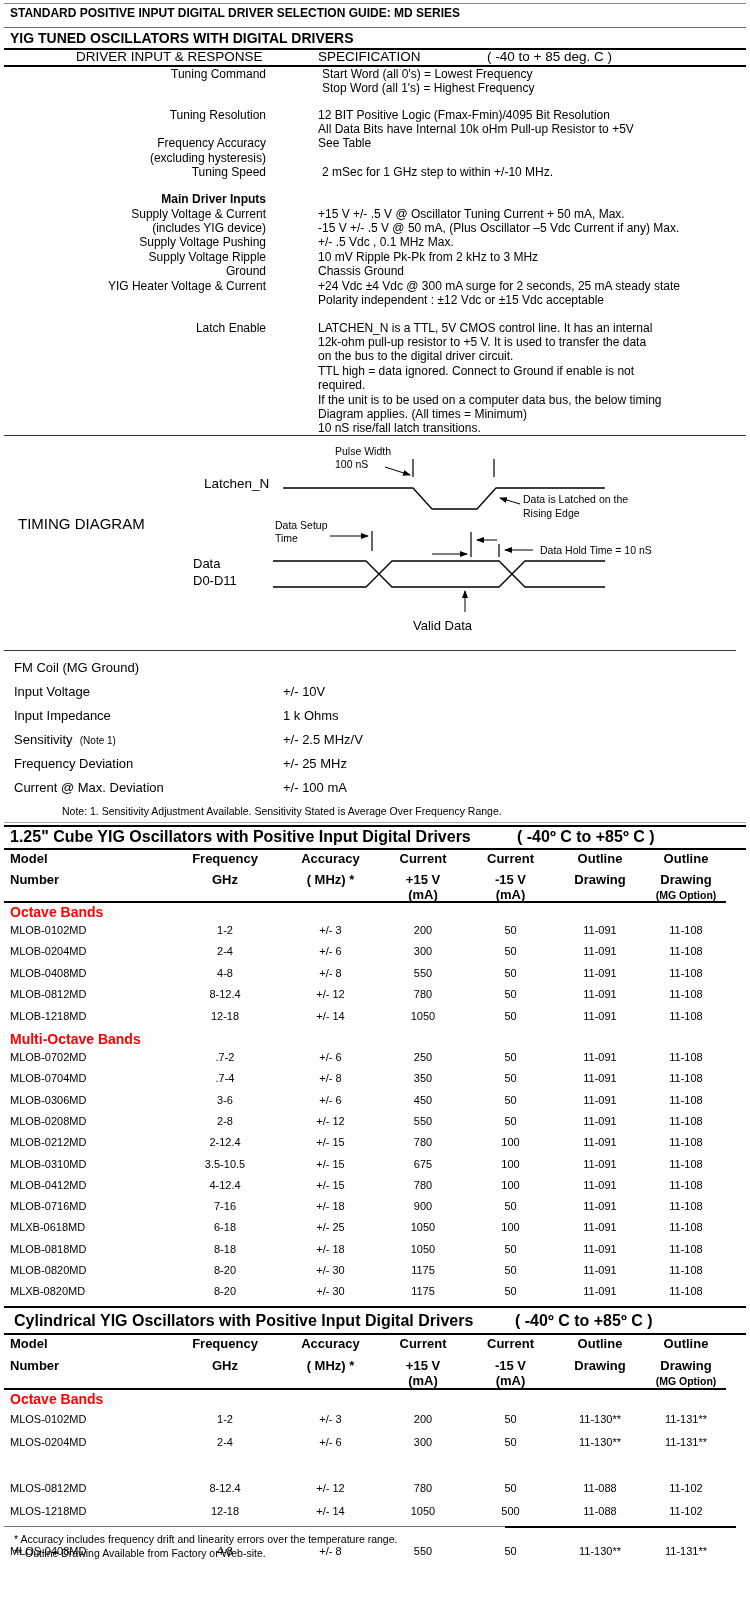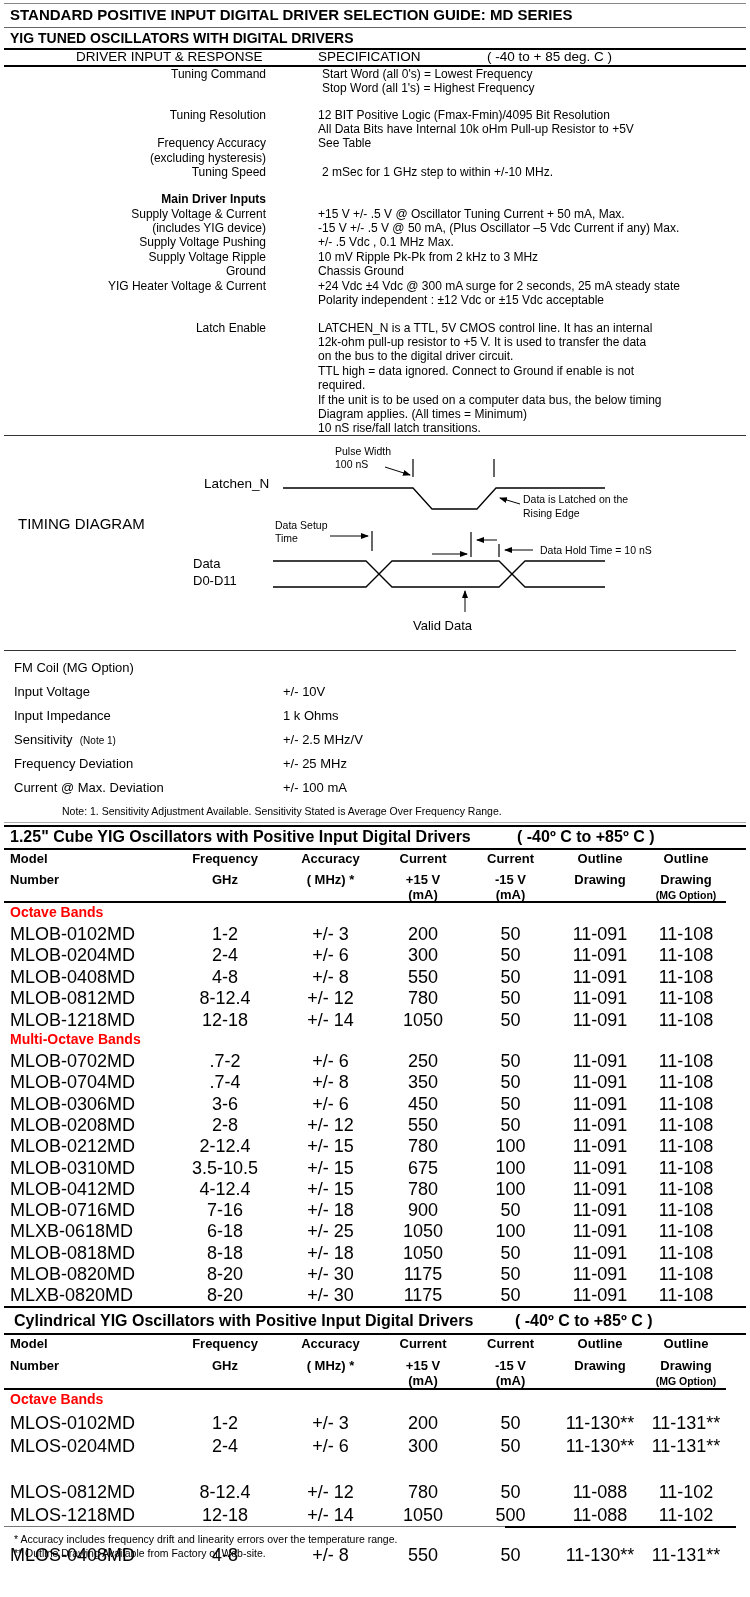--- a/index.html
+++ b/index.html
@@ -1,32 +1,32 @@
 <!DOCTYPE html>
 <html><head>
 <meta charset="utf-8">
 <style>
   html, body { margin:0; padding:0; background:#ffffff; }
   body { width:750px; height:1597px; position:relative; overflow:hidden; font-family:"Liberation Sans", sans-serif; color:#000; }
   .abs { position:absolute; white-space:nowrap; }
   .hr { position:absolute; left:4px; right:4px; background:#000; }
-  .title1 { left:10px; top:6px; font-size:15px; font-weight:bold; }
+  .title1 { left:10px; top:6px; font-size:12px; font-weight:bold; }
   .title2 { left:10px; top:30px; font-size:14px; font-weight:bold; }
   .hdrcell { font-size:13.5px; }
   .speclabel { position:absolute; right:484px; font-size:12px; text-align:right; }
   .specval { position:absolute; left:318px; font-size:12px; }
   .b { font-weight:bold; }
   .fm { font-size:13px; }
   .note { font-size:10.5px; }
   .tbltitle { font-size:16px; font-weight:bold; }
   .th { position:absolute; font-size:13px; font-weight:bold; text-align:center; }
   .th.left { text-align:left; }
   .th small { font-size:10.5px; }
   .band { position:absolute; left:10px; font-size:14px; font-weight:bold; color:#ff0000; }
-  .row { position:absolute; left:0; width:642px; height:21px; font-size:18px; }
+  .row { position:absolute; left:0; width:642px; height:21px; font-size:11px; }
   .row span { position:absolute; top:0; text-align:center; }
   .c0 { left:10px; text-align:left !important; }
   .c1 { left:180px; width:90px; }
   .c2 { left:283px; width:95px; }
   .c3 { left:378px; width:90px; }
   .c4 { left:468px; width:85px; }
   .c5 { left:560px; width:80px; }
   .c6 { left:646px; width:80px; }
   svg text { font-family:"Liberation Sans", sans-serif; }
 </style>
@@ -124,21 +124,21 @@
   <text x="193" y="568" font-size="13">Data</text>
   <text x="193" y="585" font-size="13">D0-D11</text>
   <path d="M273,561 L366,561 L392,587 L499,587 L525,561 L605,561" fill="none" stroke="#000" stroke-width="1.3"></path>
   <path d="M273,587 L366,587 L392,561 L499,561 L525,587 L605,587" fill="none" stroke="#000" stroke-width="1.3"></path>
   <line x1="465" y1="612" x2="465" y2="591" stroke="#000" stroke-width="1" marker-end="url(#ah)"></line>
   <text x="413" y="630" font-size="13">Valid Data</text>
 </svg>
 <div class="hr" style="top:650px;height:1px;background:#333;right:14px;"></div>
 
 <div>
-  <div class="abs fm" style="left:14px;top:660px;">FM Coil (MG Option)</div>
+  <div class="abs fm" style="left:14px;top:660px;">FM Coil (MG Ground)</div>
   <div class="abs fm" style="left:14px;top:684px;">Input Voltage</div>
   <div class="abs fm" style="left:283px;top:684px;">+/- 10V</div>
   <div class="abs fm" style="left:14px;top:708px;">Input Impedance</div>
   <div class="abs fm" style="left:283px;top:708px;">1 k Ohms</div>
   <div class="abs fm" style="left:14px;top:732px;"><span>Sensitivity</span>&nbsp;&nbsp;<span style="font-size:10px;">(Note 1)</span></div>
   <div class="abs fm" style="left:283px;top:732px;">+/- 2.5 MHz/V</div>
   <div class="abs fm" style="left:14px;top:756px;">Frequency Deviation</div>
   <div class="abs fm" style="left:283px;top:756px;">+/- 25 MHz</div>
   <div class="abs fm" style="left:14px;top:780px;text-align:center;">Current @ Max. Deviation</div>
   <div class="abs fm" style="left:283px;top:780px;">+/- 100 mA</div>

